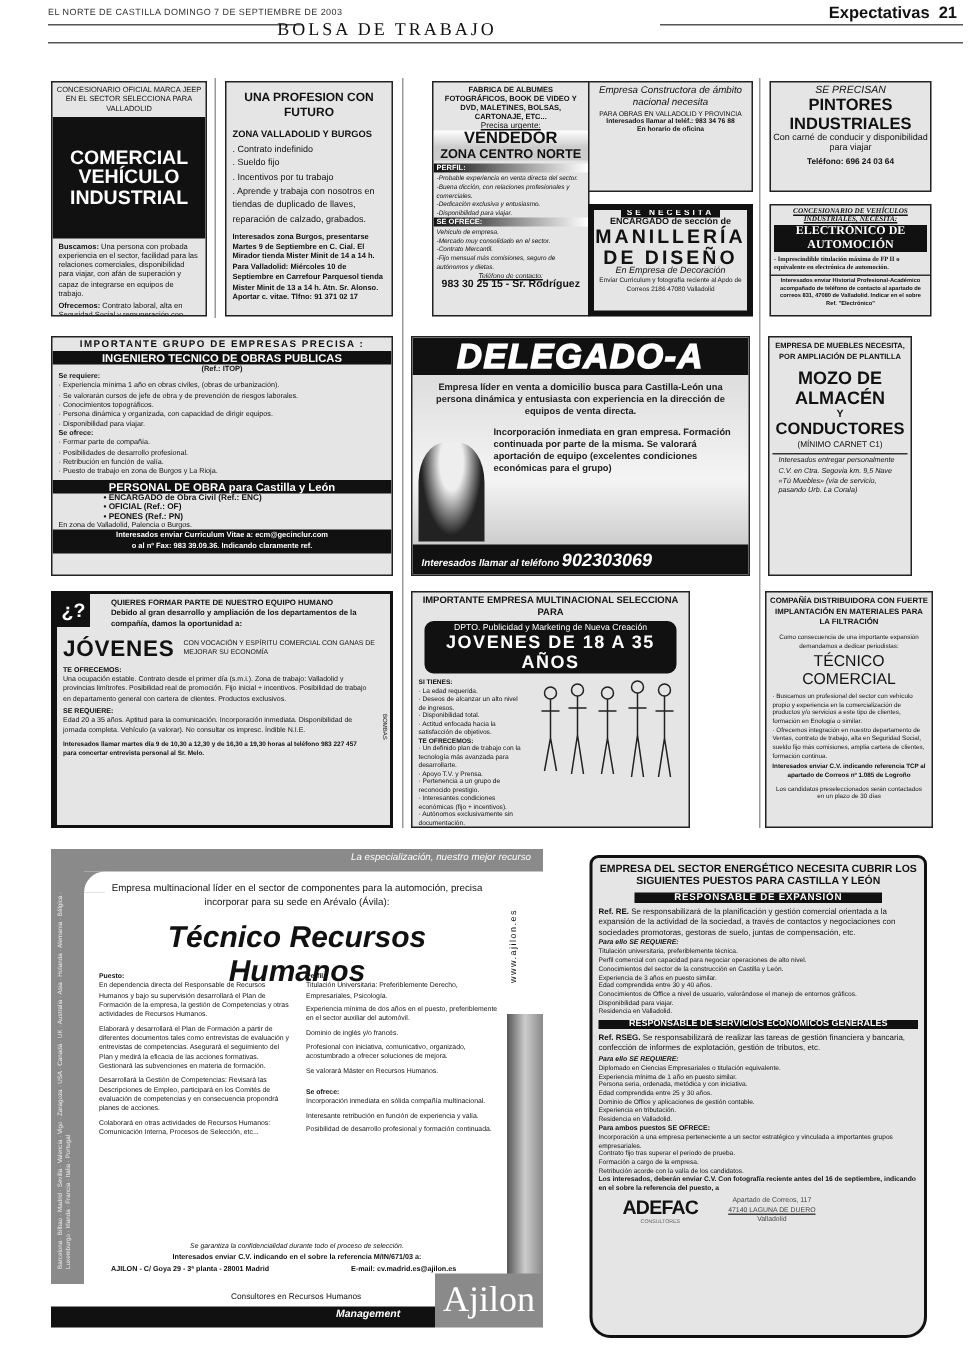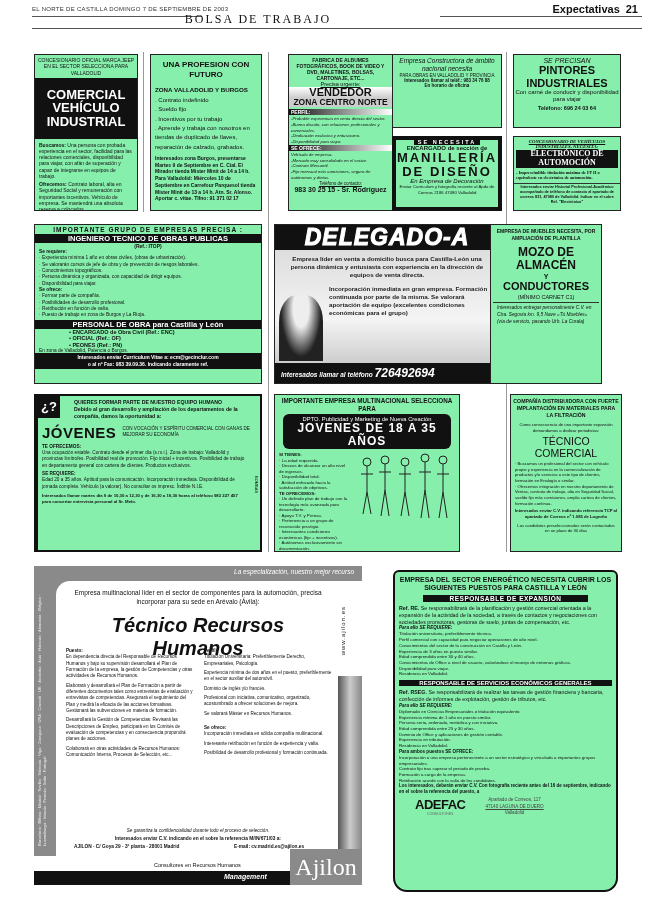--- a/index.html
+++ b/index.html
@@ -5,21 +5,21 @@
 *{box-sizing:border-box;margin:0;padding:0}
 body{width:650px;height:902px;background:#fff;font-family:"Liberation Sans",sans-serif;color:#111;position:relative;overflow:hidden}
 .abs{position:absolute}
 .hdr-left{left:32px;top:6px;font-size:6px;letter-spacing:.3px;color:#333}
 .hdr-right{right:12px;top:3px;font-size:11px;font-weight:bold}
 .hdr-right .pg{margin-left:6px}
 .hdr-title{left:0;width:516px;top:12px;text-align:center;font-family:"Liberation Serif",serif;font-size:12px;letter-spacing:2px}
 .hdr-line{left:32px;right:8px;top:28px;border-top:1px solid #555}
 .hdr-line2{left:32px;width:170px;top:16px;border-top:1px solid #555}
 .hdr-line3{left:440px;right:8px;top:16px;border-top:1px solid #555}
-.box{position:absolute;border:1px solid #222;background:#86efac;overflow:hidden}
+.box{position:absolute;border:1px solid #222;background:#e5e5e5;overflow:hidden}
 .ctr{text-align:center}
 .vsep{position:absolute;border-left:1px solid #999}
 .t6{font-size:5.5px;line-height:1.25}
 .b{font-weight:bold}
 .inv{background:#111;color:#fff}
 .it{font-style:italic}
 ul.bl{list-style:none}
 ul.bl li:before{content:"· "}
 </style>
 </head>
@@ -31,21 +31,21 @@
 <div class="abs hdr-title">BOLSA DE TRABAJO</div>
 <div class="abs hdr-right"><span>Expectativas</span><span class="pg">21</span></div>
 <div class="abs hdr-line"></div>
 
 <div class="vsep" style="left:143px;top:52px;height:160px"></div>
 <div class="vsep" style="left:268px;top:52px;height:500px"></div>
 <div class="vsep" style="left:506px;top:52px;height:500px"></div>
 
 <div class="box" style="left:34px;top:54px;width:104px;height:157px">
   <div class="t6 ctr" style="padding:2px 2px;font-size:5px">CONCESIONARIO OFICIAL MARCA JEEP EN EL SECTOR SELECCIONA PARA VALLADOLID</div>
-  <div class="inv ctr b" style="font-size:13px;line-height:1.05;padding:10px 1px">COMERCIAL VEHÍCULO INDUSTRIAL</div>
+  <div class="inv ctr b" style="font-size:13px;line-height:1.05;padding:20px 1px">COMERCIAL VEHÍCULO INDUSTRIAL</div>
   <div class="t6" style="padding:3px 4px;font-size:5px">
     <p><b>Buscamos:</b> <span>Una persona con probada experiencia en el sector, facilidad para las relaciones comerciales, disponibilidad para viajar, con afán de superación y capaz de integrarse en equipos de trabajo.</span></p>
     <p style="margin-top:2px"><b>Ofrecemos:</b> <span>Contrato laboral, alta en Seguridad Social y remuneración con importantes incentivos. Vehículo de empresa. Se mantendrá una absoluta reserva a colocados.</span></p>
     <p class="ctr" style="margin-top:2px"><span>Interesados enviar C.V. y fotografía reciente al Apartado de Correos 646. 47080 Valladolid.</span> </p>
   </div>
 </div>
 
 <div class="box" style="left:150px;top:54px;width:112px;height:157px">
   <div class="ctr b" style="font-size:8px;line-height:1.2;padding:5px 4px 4px">UNA PROFESION CON FUTURO</div>
   <div class="b" style="font-size:6.2px;padding:3px 4px">ZONA VALLADOLID Y BURGOS</div>
@@ -142,24 +142,24 @@
     <div>Interesados enviar Curriculum Vitae a: ecm@gecinclur.com</div>
     <div>o al nº Fax: 983 39.09.36. Indicando claramente ref.</div>
   </div>
 </div>
 
 <div class="box" style="left:274px;top:224px;width:226px;height:160px;background:linear-gradient(#fff 0,#fff 24px,#ddd 24px,#f4f4f4 60%,#bbb 100%)">
   <div class="ctr b it" style="font-size:23px;letter-spacing:1px;background:#111;color:#fff;line-height:25px;height:25px;-webkit-text-stroke:1px #fff">DELEGADO-A</div>
   <div class="ctr b" style="font-size:6.2px;line-height:1.25;padding:5px 14px 4px;color:#222">Empresa líder en venta a domicilio busca para Castilla-León una persona dinámica y entusiasta con experiencia en la dirección de equipos de venta directa.</div>
   <div class="abs" style="left:4px;top:70px;width:44px;height:66px;background:radial-gradient(ellipse at 50% 20%,#eee 25%,#222 65%);border-radius:40% 40% 0 0"></div>
   <div class="b" style="font-size:6.2px;line-height:1.25;padding:3px 10px 0 54px;color:#222">Incorporación inmediata en gran empresa. Formación continuada por parte de la misma. Se valorará aportación de equipo (excelentes condiciones económicas para el grupo)</div>
-  <div class="abs b it" style="left:0;right:0;bottom:0;height:20px;background:#111;color:#fff;font-size:6.5px;line-height:20px;padding-left:6px"><span>Interesados llamar al teléfono</span> <span style="font-size:12px">726492694</span></div>
-</div>
-
-<div class="box" style="left:490px;top:224px;width:112px;height:160px">
+  <div class="abs b it" style="left:0;right:0;bottom:0;height:20px;background:#111;color:#fff;font-size:6.5px;line-height:20px;padding-left:6px"><span>Interesados llamar al teléfono</span> <span style="font-size:12px">902303069</span></div>
+</div>
+
+<div class="box" style="left:512px;top:224px;width:96px;height:160px">
   <div class="ctr b" style="font-size:5px;line-height:1.45;padding:3px 2px">EMPRESA DE MUEBLES NECESITA, POR AMPLIACIÓN DE PLANTILLA</div>
   <div class="ctr b" style="font-size:12px;line-height:1.15;padding:0 6px">MOZO DE ALMACÉN</div>
   <div class="ctr b" style="font-size:7px">Y</div>
   <div class="ctr b" style="font-size:11px">CONDUCTORES</div>
   <div class="ctr" style="font-size:5.5px;padding:2px">(MÍNIMO CARNET C1)</div>
   <div class="it" style="font-size:4.8px;line-height:1.4;padding:2px 4px;border-top:1px solid #333;margin:0 2px">Interesados entregar personalmente C.V. en Ctra. Segovia km. 9,5 Nave «Tú Muebles» (vía de servicio, pasando Urb. La Corala)</div>
 </div>
 
 <div class="box" style="left:34px;top:394px;width:228px;height:158px;border:2px solid #111;border-left-width:4px">
   <div class="abs inv ctr b" style="left:0;top:0;width:22px;height:22px;font-size:13px;line-height:22px">¿?</div>

